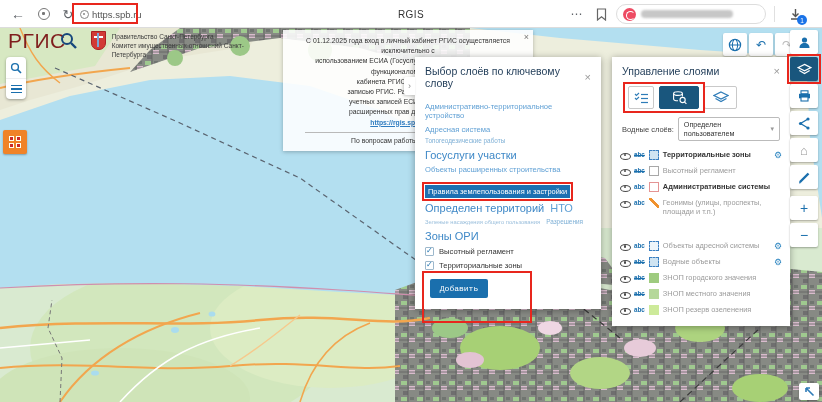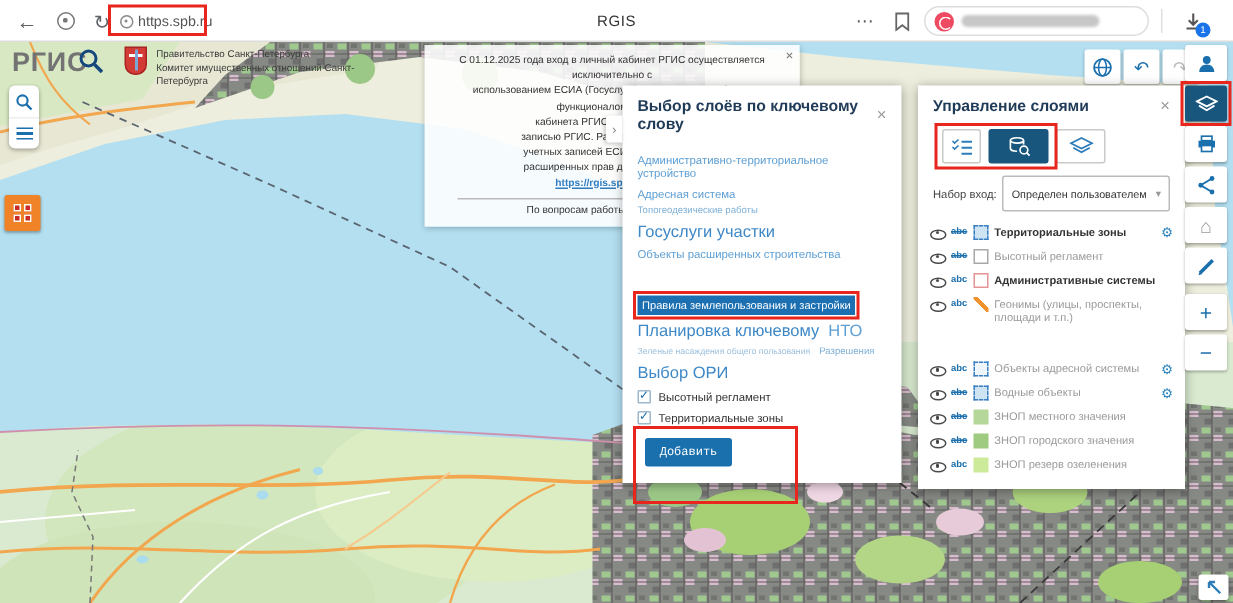--- a/index.html
+++ b/index.html
@@ -34,21 +34,21 @@
 .b-divider{position:absolute;left:774px;top:6px;width:1px;height:16px;background:#e0e0e0}
 .b-dl{left:782px;width:26px;position:relative}
 .badge{position:absolute;right:1px;bottom:3px;width:10px;height:10px;background:#1a73e8;color:#fff;border-radius:50%;
   font-size:6.5px;display:flex;align-items:center;justify-content:center}
 
 
 .map{position:absolute;top:28px;left:0;width:822px;height:374px;z-index:0}
 
 
 .brand{position:absolute;left:8px;top:30px;z-index:5;display:flex;align-items:flex-start}
-.logo{font-size:18px;font-weight:700;color:#737373;letter-spacing:.5px;line-height:22px}
+.logo{font-size:21px;font-weight:400;color:#7f1d1d;letter-spacing:.5px;line-height:22px}
 .logo-mag{margin-left:-6px;margin-top:2px}
 .emblem{margin-left:14px;margin-top:1px;width:15px;height:19px;background:#d23b36;border-radius:0 0 7px 7px;position:relative;flex:none;border:1px solid #a22}
 .emblem::before{content:"";position:absolute;left:2px;top:4px;width:9px;height:2px;background:#fff}
 .emblem::after{content:"";position:absolute;left:5.5px;top:1px;width:2px;height:14px;background:#7aa7d8}
 .gov{margin-left:6px;margin-top:2px;font-size:6.5px;color:#3b3b3b;line-height:9px;width:150px}
 
 
 .ltool{position:absolute;left:6px;top:57px;width:20px;background:#fff;border-radius:4px;z-index:5;
   box-shadow:0 1px 3px rgba(0,0,0,.35)}
 .ltool .tbtn{width:20px;height:21px;display:flex;align-items:center;justify-content:center}
@@ -64,36 +64,36 @@
 
 .notice{position:absolute;left:283px;top:30px;width:250px;background:rgba(255,255,255,.88);z-index:2;
   padding:6px 10px 5px;font-size:6.8px;line-height:1.5;color:#333;text-align:center;box-shadow:0 1px 4px rgba(0,0,0,.25)}
 .notice .nclose{position:absolute;right:4px;top:1px;font-size:9px;color:#777;cursor:default}
 .notice a{color:#2f7cc0;text-decoration:underline;font-weight:700}
 .notice hr{border:none;border-top:1px solid #b9b9b9;margin:4px 12px 3px}
 
 
 .dialog{position:absolute;background:#fff;box-shadow:0 1px 7px rgba(0,0,0,.35);z-index:3}
 .dlg-head{display:flex;align-items:center;justify-content:space-between;padding:8px 10px 5px}
-.dlg-title{font-size:10.5px;font-weight:700;color:#1f3b57}
+.dlg-title{font-size:10.5px;font-weight:400;color:#1f3b57}
 .dlg-close{font-size:11px;color:#999}
 
 
 .kw{left:415px;top:57px;width:186px;min-height:226px;overflow:visible}
 .kw-tab{position:absolute;left:-11px;top:20px;width:11px;height:18px;background:#fff;border-radius:2px 0 0 2px;
   box-shadow:-1px 1px 3px rgba(0,0,0,.2);display:flex;align-items:center;justify-content:center;font-size:9px;color:#888}
 .kw-body{padding:4px 10px 8px}
 .kwlink{display:block;white-space:nowrap;text-decoration:none}
 .kw-md{font-size:7.6px;color:#5e9fd4;margin-top:4px}
 .kw-sm{font-size:6.4px;color:#7fb0d6;margin-top:3px}
 .kw-xs{font-size:5.8px;color:#9bbfdc}
 .kw-lg{font-size:11px;color:#3e88c7;margin-top:5px}
 .kw-wrap{white-space:normal;line-height:1.25;width:140px}
 .kw-row{display:flex;align-items:baseline;gap:6px;margin-top:4px}
-.kw-hl{position:relative;display:inline-block;background:#1c70b2;color:#fff;padding:2px 3px;margin-top:23px;font-size:7.4px;white-space:nowrap}
+.kw-hl{position:relative;display:inline-block;background:#1c70b2;color:#fff;padding:2px 3px;margin-top:11px;font-size:7.4px;white-space:nowrap}
 .kw-hl .annot{position:absolute;inset:-3px;border:2px solid #e8261d;pointer-events:none}
 .cbrow{display:flex;align-items:center;gap:5px;margin-top:5px}
 .cbrow:first-of-type{margin-top:10px}
 .cb{width:9px;height:9px;border:1px solid #9db8cc;background:#fff;border-radius:1px;position:relative;flex:none}
 .cb span{position:absolute;left:0px;top:-2px;font-size:8px;color:#1a6fad;line-height:9px}
 .cblabel{font-size:7.6px;color:#333}
 .add-wrap{position:relative;margin-top:9px;height:22px}
 .add-btn{position:absolute;left:5px;top:0;width:58px;height:19px;background:#1a6fad;color:#fff;border:none;
   border-radius:2px;font-size:8px;font-family:Liberation Mono, monospace}
 .add-annot{position:absolute;left:-3px;top:-8px;width:110px;height:52px;border:2px solid #e8261d;pointer-events:none;z-index:30}
@@ -337,28 +337,28 @@
       <a class="kwlink kw-md kw-wrap">Административно-территориальное устройство</a>
       <a class="kwlink kw-md">Адресная система</a>
       <a class="kwlink kw-sm">Топогеодезические работы</a>
       <a class="kwlink kw-lg">Госуслуги участки</a>
       <a class="kwlink kw-md">Объекты расширенных строительства</a>
       <span class="kw-hl">
         <span>Правила землепользования и застройки</span>
         <span class="annot"></span>
       </span>
       <div class="kw-row">
-        <a class="kwlink kw-lg" style="margin-top:0">Планировка ключевому</a>
+        <a class="kwlink kw-lg" style="margin-top:0">Определен территорий</a>
         <a class="kwlink kw-lg" style="margin-top:0;color:#5e9fd4">НТО</a>
       </div>
       <div class="kw-row">
         <a class="kwlink kw-xs">Зеленые насаждения общего пользования</a>
         <a class="kwlink kw-sm" style="margin-top:0">Разрешения</a>
       </div>
-      <a class="kwlink kw-lg">Выбор ОРИ</a>
+      <a class="kwlink kw-lg">Зоны ОРИ</a>
 
       <div class="cbrow">
         <span class="cb">
             <span>✓</span>
           </span>
         <span class="cblabel">Высотный регламент</span>
       </div>
       <div class="cbrow">
         <span class="cb">
             <span>✓</span>
@@ -399,21 +399,21 @@
       </div>
       <div class="tg tg3">
         <svg width="16" height="13" viewBox="0 0 16 13">
           <path d="M8,1 L15,4.5 L8,8 L1,4.5 Z" fill="none" stroke="#2e7cb8" stroke-width="1.2"></path>
           <path d="M2.5,7.5 L8,10.5 L13.5,7.5" fill="none" stroke="#2e7cb8" stroke-width="1.2"></path>
         </svg>
       </div>
       <div class="toggle-annot"></div>
     </div>
     <div class="set-row">
-      <span class="set-label">Набор вход:</span>
+      <span class="set-label">Водные слоёв:</span>
       <div class="select">
         <span>Определен пользователем</span>
         <span class="chev">▾</span>
       </div>
     </div>
     <div class="layer-list">
       <div class="lrow">
         <span class="eye"></span>
         <span class="abc struck">abc</span>
         <span class="sw sw-terr"></span>
@@ -448,28 +448,28 @@
       <div class="lrow">
         <span class="eye"></span>
         <span class="abc struck">abc</span>
         <span class="sw sw-wat"></span>
         <span class="lname">Водные объекты</span>
         <span class="lgear">⚙</span>
       </div>
       <div class="lrow">
         <span class="eye"></span>
         <span class="abc struck">abc</span>
+        <span class="sw sw-z1"></span>
+        <span class="lname">ЗНОП городского значения</span>
+      </div>
+      <div class="lrow">
+        <span class="eye"></span>
+        <span class="abc struck">abc</span>
         <span class="sw sw-z2"></span>
         <span class="lname">ЗНОП местного значения</span>
-      </div>
-      <div class="lrow">
-        <span class="eye"></span>
-        <span class="abc struck">abc</span>
-        <span class="sw sw-z1"></span>
-        <span class="lname">ЗНОП городского значения</span>
       </div>
       <div class="lrow">
         <span class="eye"></span>
         <span class="abc">abc</span>
         <span class="sw sw-z3"></span>
         <span class="lname">ЗНОП резерв озеленения</span>
       </div>
     </div>
   </div>
 

